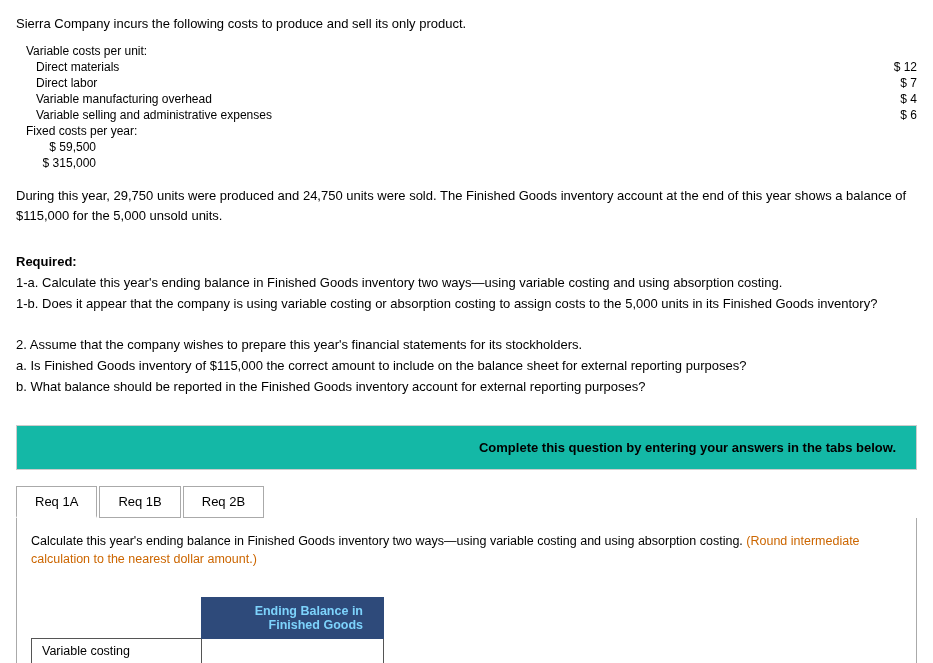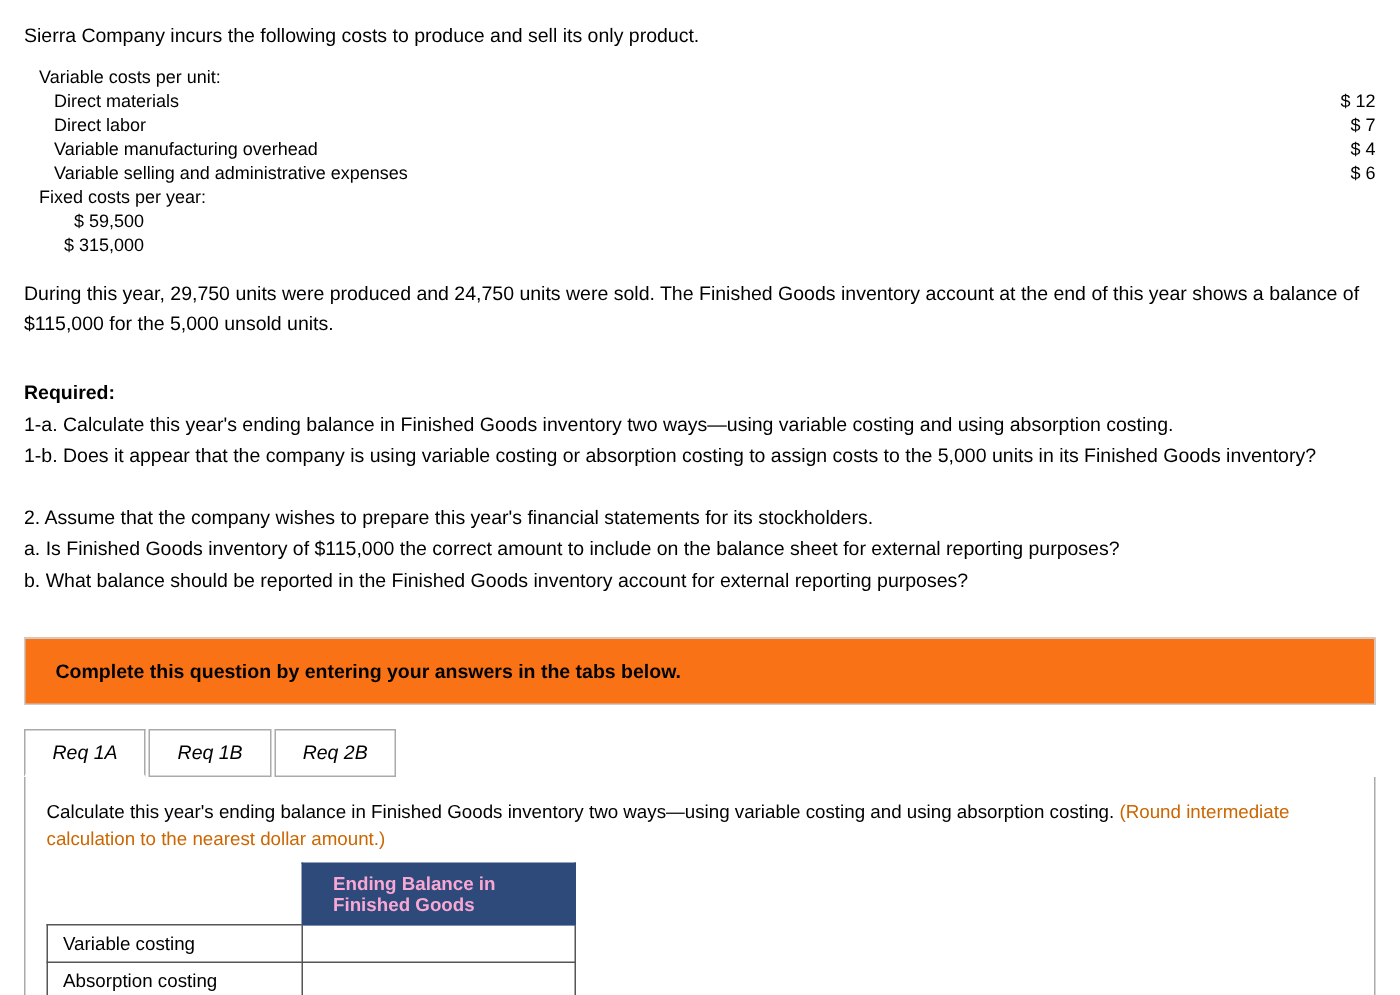--- a/index.html
+++ b/index.html
@@ -28,31 +28,31 @@
     .required-block {
       font-size: 13px;
       margin-bottom: 12px;
       line-height: 1.6;
     }
     .required-block .required-title {
       font-weight: bold;
     }
     .complete-box {
       border: 1px solid #ccc;
-      background: #f97316;
+      background: #14b8a6;
       padding: 14px 20px;
       margin-bottom: 16px;
       font-size: 13px;
       font-weight: bold;
+      text-align: right;
     }
     .tabs-container {
       display: flex;
       border-bottom: none;
       margin-bottom: 0;
-      font-style: italic;
     }
     .tab {
       border: 1px solid #aaa;
       padding: 7px 18px;
       cursor: pointer;
       background: #fff;
       font-size: 13px;
       margin-right: 2px;
     }
     .tab.active {
@@ -62,33 +62,33 @@
     }
     .tab-content-area {
       border: 1px solid #aaa;
       border-top: none;
       padding: 14px;
       background: #fff;
     }
     .tab-instruction {
       font-size: 12.5px;
       line-height: 1.5;
-      margin-bottom: 6px;
+      margin-bottom: 28px;
     }
     .orange-text {
       color: #cc6600;
     }
     .answer-table {
       border-collapse: collapse;
       font-size: 12.5px;
     }
     .answer-table th {
       background: #2e4a7a;
-      color: #f9a8d4;
-      text-align: left;
+      color: #7dd3fc;
+      text-align: right;
       padding: 6px 20px;
       border: 1px solid #2e4a7a;
       font-weight: bold;
       font-size: 12.5px;
     }
     .answer-table td {
       border: 1px solid #555;
       padding: 5px 10px;
       min-width: 120px;
     }

